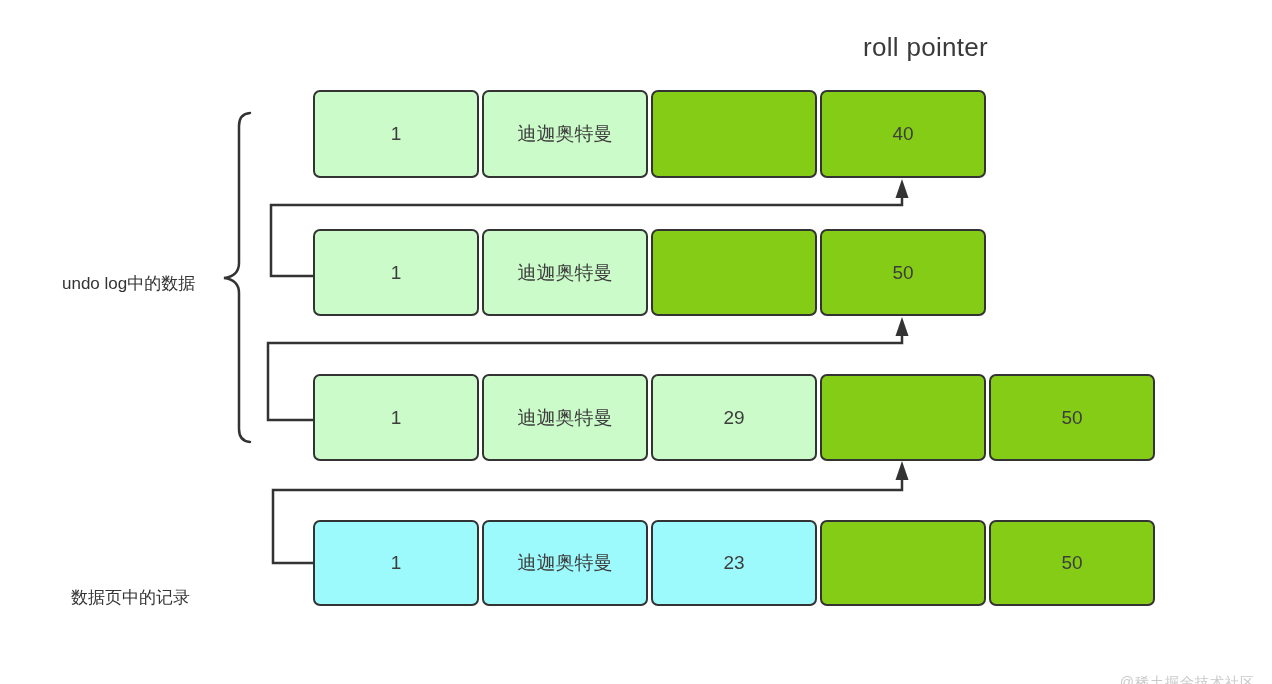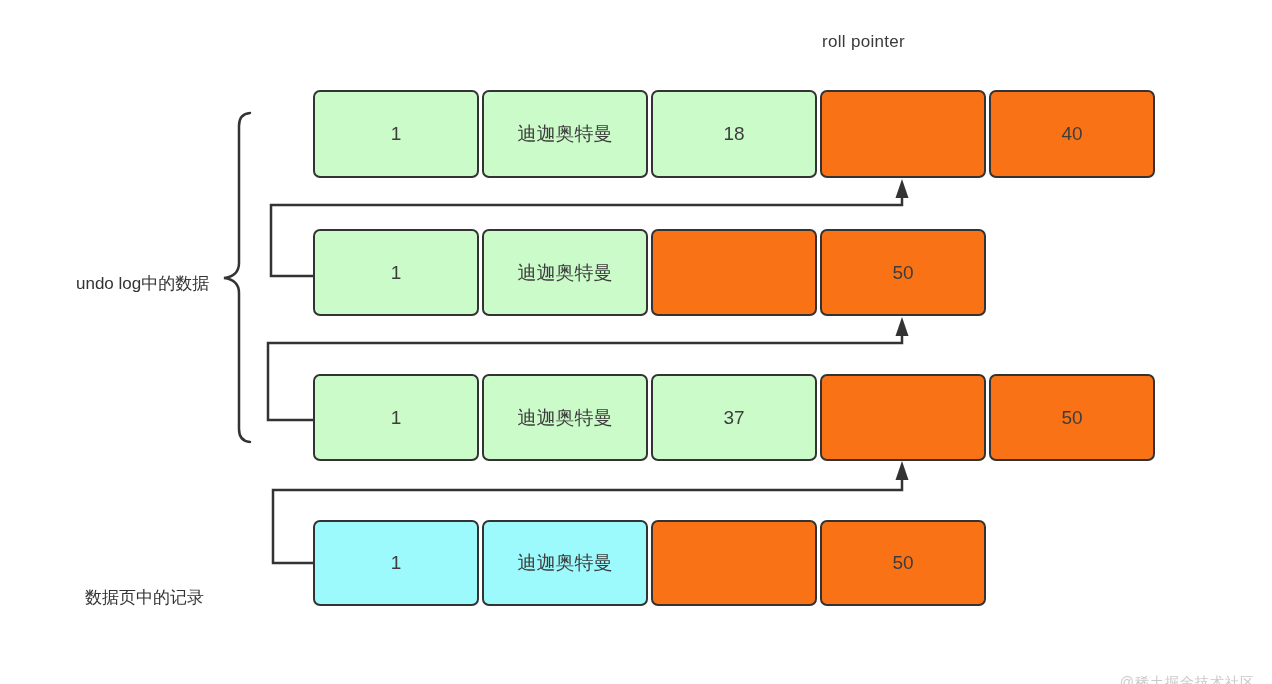--- a/index.html
+++ b/index.html
@@ -2,36 +2,36 @@
 <html><head>
 <meta charset="utf-8">
 <style>
   html,body{margin:0;padding:0;background:#ffffff;}
   .stage{
     position:relative;width:1272px;height:684px;background:#ffffff;overflow:hidden;
     font-family:"Liberation Sans","DejaVu Sans",sans-serif;color:#3d3d3d;
   }
   .overlay{position:absolute;left:0;top:0;width:1272px;height:684px;}
   .hdr{
-    position:absolute;top:32px;width:166px;text-align:left;
-    font-size:17px;color:#3a3a3a;letter-spacing:.3px;
+    position:absolute;top:32px;width:166px;text-align:right;
+    font-size:26px;color:#3a3a3a;letter-spacing:.3px;
   }
   .hdr.rp{left:822px;}
   .hdr.tx{left:989px;}
   .row{position:absolute;left:313px;display:flex;gap:3px;}
   .cell{
     box-sizing:border-box;width:166px;height:100%;
     border:2.5px solid #333333;border-radius:7px;
     display:flex;align-items:center;justify-content:center;
     font-size:19px;color:#3d3d3d;
   }
   .green{background:#ccfbca;}
-  .pink{background:#f97316;}
+  .pink{background:#84cc16;}
   .cyan{background:#9dfafc;}
-  .side-label{position:absolute;font-size:17px;color:#333333;white-space:nowrap;margin-left:14px;}
+  .side-label{position:absolute;font-size:17px;color:#333333;white-space:nowrap;}
   .lbl-undo{left:62px;top:272px;}
   .lbl-page{left:71px;top:586px;}
   .watermark{
     position:absolute;right:17px;top:674px;font-size:14px;color:#c9c9c9;
     letter-spacing:1px;white-space:nowrap;
   }
 </style>
 </head>
 <body>
 
@@ -49,43 +49,43 @@
 
     <path d="M313 563 H273 V490 H902 V478" stroke="#333333" stroke-width="2.5"></path>
     <polygon points="902,461 895.5,480 908.5,480" fill="#333333"></polygon>
   </svg>
 
   <div class="hdr rp">roll pointer</div>
 
   <div class="row" style="top:90px;height:88px">
     <div class="cell green">1</div>
     <div class="cell green">迪迦奥特曼</div>
-    <div class="cell green">18</div>
     <div class="cell pink"></div>
     <div class="cell pink">40</div>
   </div>
 
   <div class="row" style="top:229px;height:87px">
     <div class="cell green">1</div>
     <div class="cell green">迪迦奥特曼</div>
     <div class="cell pink"></div>
     <div class="cell pink">50</div>
   </div>
 
   <div class="row" style="top:374px;height:87px">
     <div class="cell green">1</div>
     <div class="cell green">迪迦奥特曼</div>
-    <div class="cell green">37</div>
+    <div class="cell green">29</div>
     <div class="cell pink"></div>
     <div class="cell pink">50</div>
   </div>
 
   <div class="row" style="top:520px;height:86px">
     <div class="cell cyan">1</div>
     <div class="cell cyan">迪迦奥特曼</div>
+    <div class="cell cyan">23</div>
     <div class="cell pink"></div>
     <div class="cell pink">50</div>
   </div>
 
   <div class="side-label lbl-undo">undo log中的数据</div>
   <div class="side-label lbl-page">数据页中的记录</div>
 
   <div class="watermark">@稀土掘金技术社区</div>
 
 </div>

